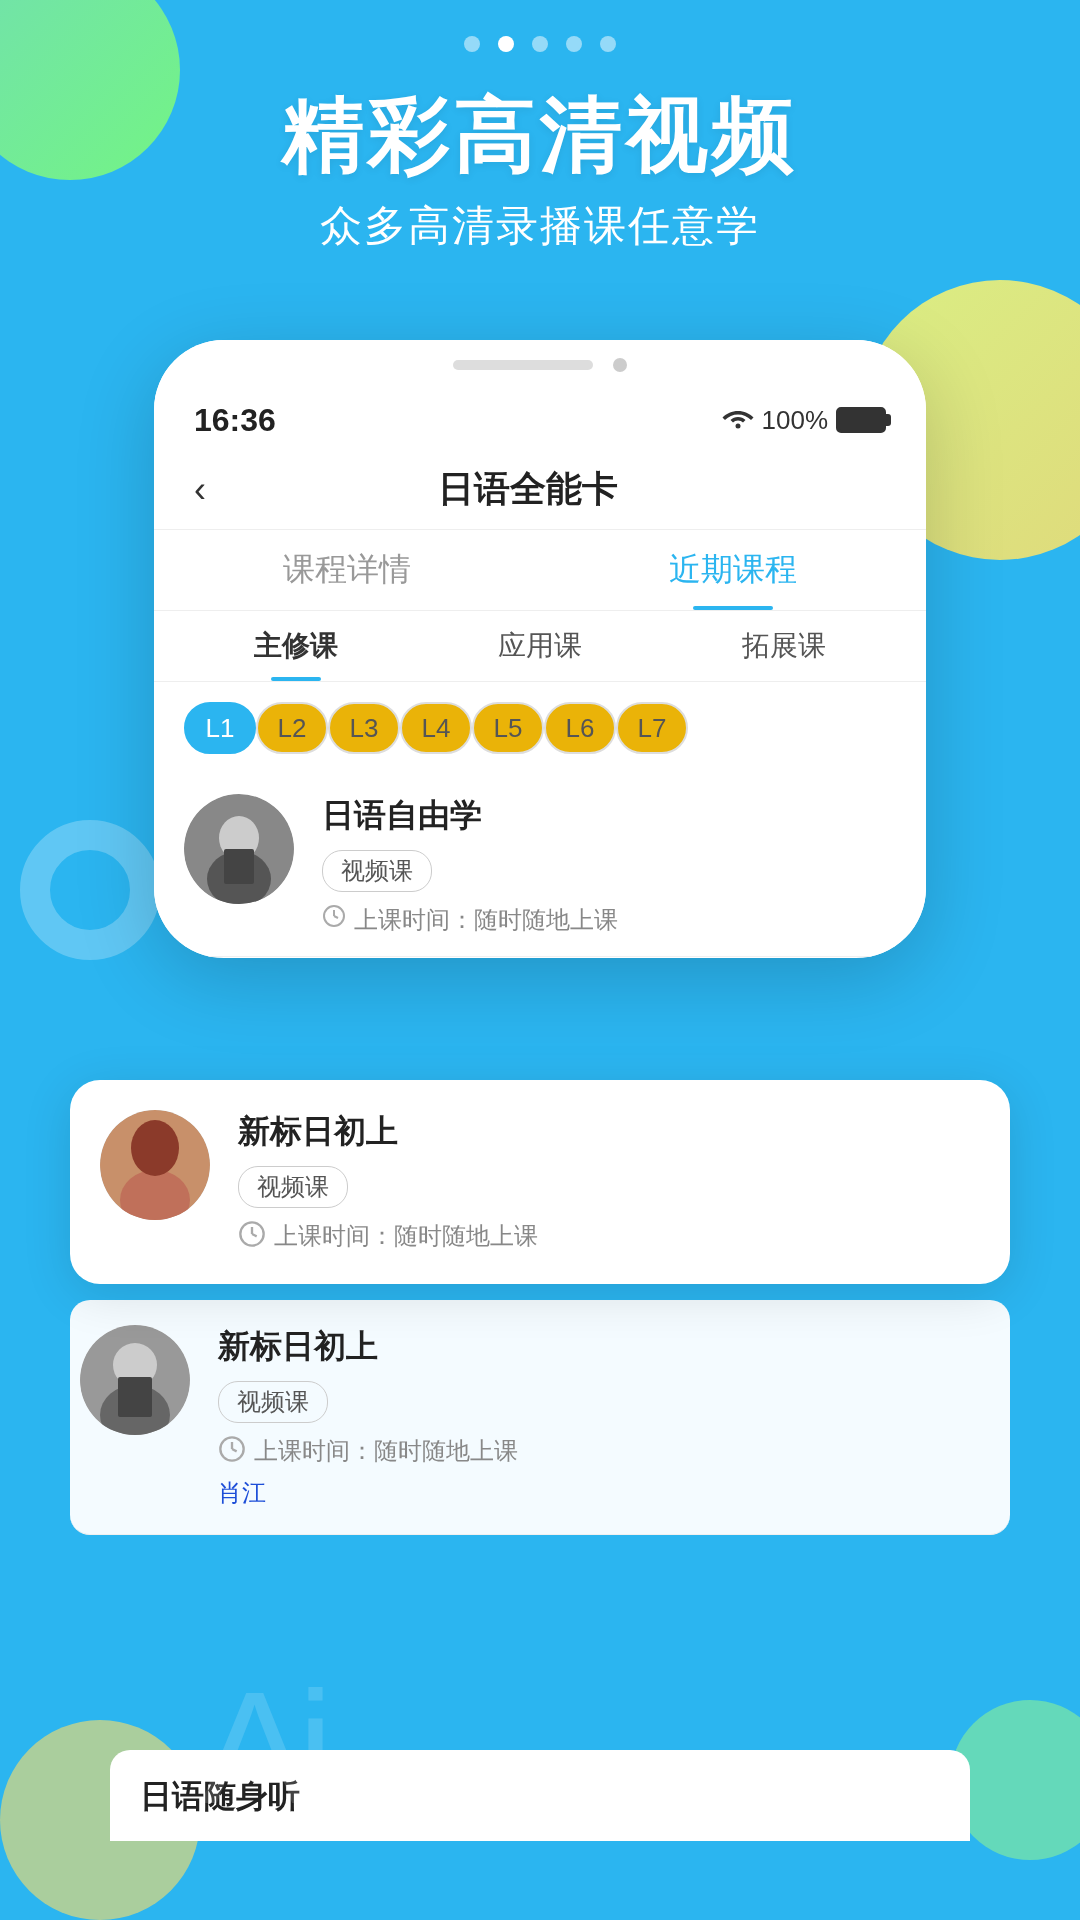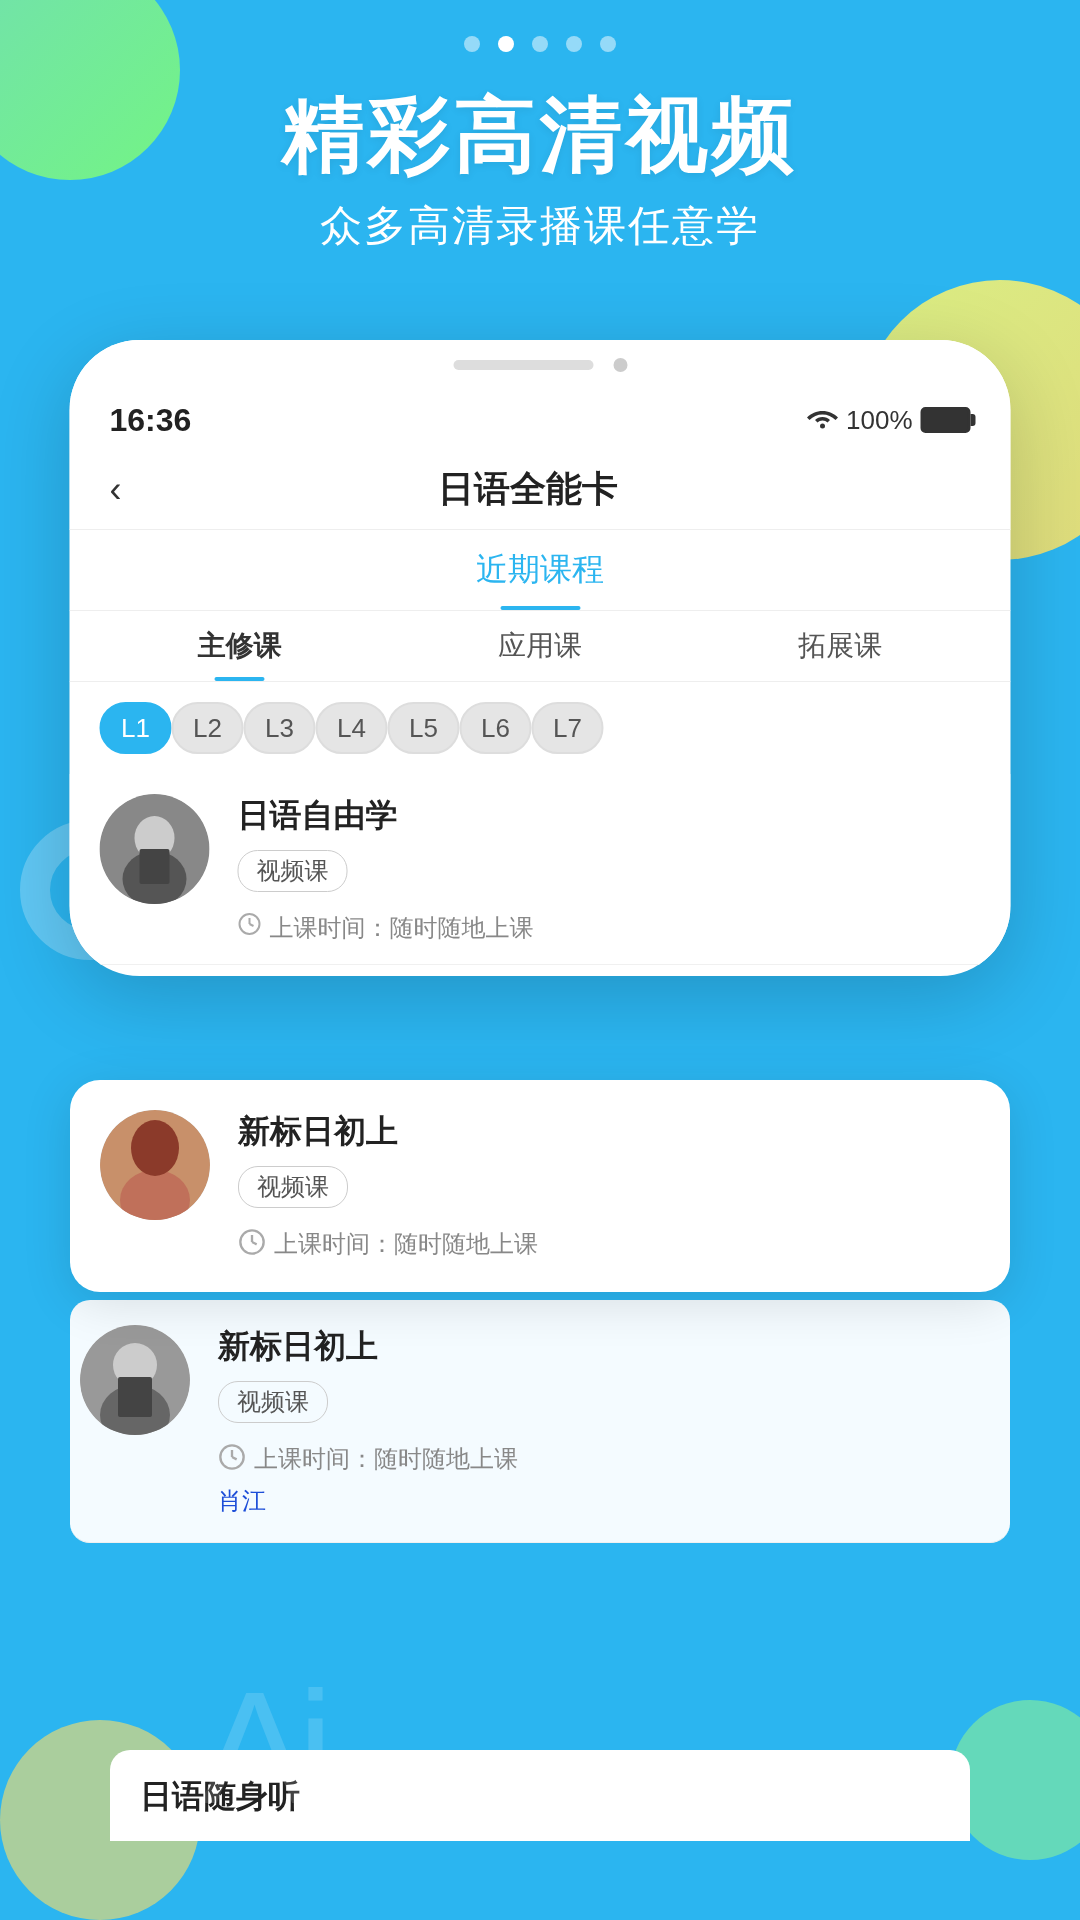--- a/index.html
+++ b/index.html
@@ -107,26 +107,26 @@
       font-weight: 400;
       letter-spacing: 2px;
     }
 
     
     .phone-mockup {
       position: absolute;
       top: 340px;
       left: 50%;
       transform: translateX(-50%);
-      width: 941px;
+      width: 772px;
       background: white;
       border-radius: 70px;
       box-shadow: 0 20px 80px rgba(0,0,0,0.18);
       overflow: hidden;
-      padding-bottom: 11px;
+      padding-bottom: 1px;
     }
 
     
     .phone-topbar {
       height: 50px;
       background: white;
       display: flex;
       align-items: center;
       justify-content: center;
       border-radius: 70px 70px 0 0;
@@ -291,21 +291,21 @@
     .level-btn {
       width: 72px;
       height: 52px;
       border-radius: 26px;
       border: 2px solid #ddd;
       display: flex;
       align-items: center;
       justify-content: center;
       font-size: 26px;
       color: #555;
-      background: #e5e5e5;
+      background: #eab308;
       cursor: pointer;
     }
     .level-btn.active {
       background: #2bb5f0;
       border-color: #2bb5f0;
       color: white;
     }
 
     
     .course-item {
@@ -333,21 +333,21 @@
       color: #222;
       margin-bottom: 12px;
     }
     .course-tag {
       display: inline-block;
       padding: 4px 18px;
       border-radius: 20px;
       border: 1px solid #ccc;
       font-size: 24px;
       color: #555;
-      margin-bottom: 20px;
+      margin-bottom: 12px;
     }
     .course-time {
       font-size: 24px;
       color: #888;
       display: flex;
       align-items: flex-start;
       gap: 8px;
     }
     .clock-icon {
       font-size: 24px;
@@ -460,20 +460,23 @@
       <div class="battery-icon"></div>
     </div>
   </div>
 
   <div class="nav-bar">
     <span class="nav-back">‹</span>
     <span class="nav-title">日语全能卡</span>
   </div>
 
   <div class="tabs-primary">
+    <div class="tab-primary">
+      <span>课程详情</span>
+    </div>
     <div class="tab-primary active">
       <span>近期课程</span>
     </div>
   </div>
 
   <div class="tabs-secondary">
     <div class="tab-secondary active">
       <span>主修课</span>
     </div>
     <div class="tab-secondary">

